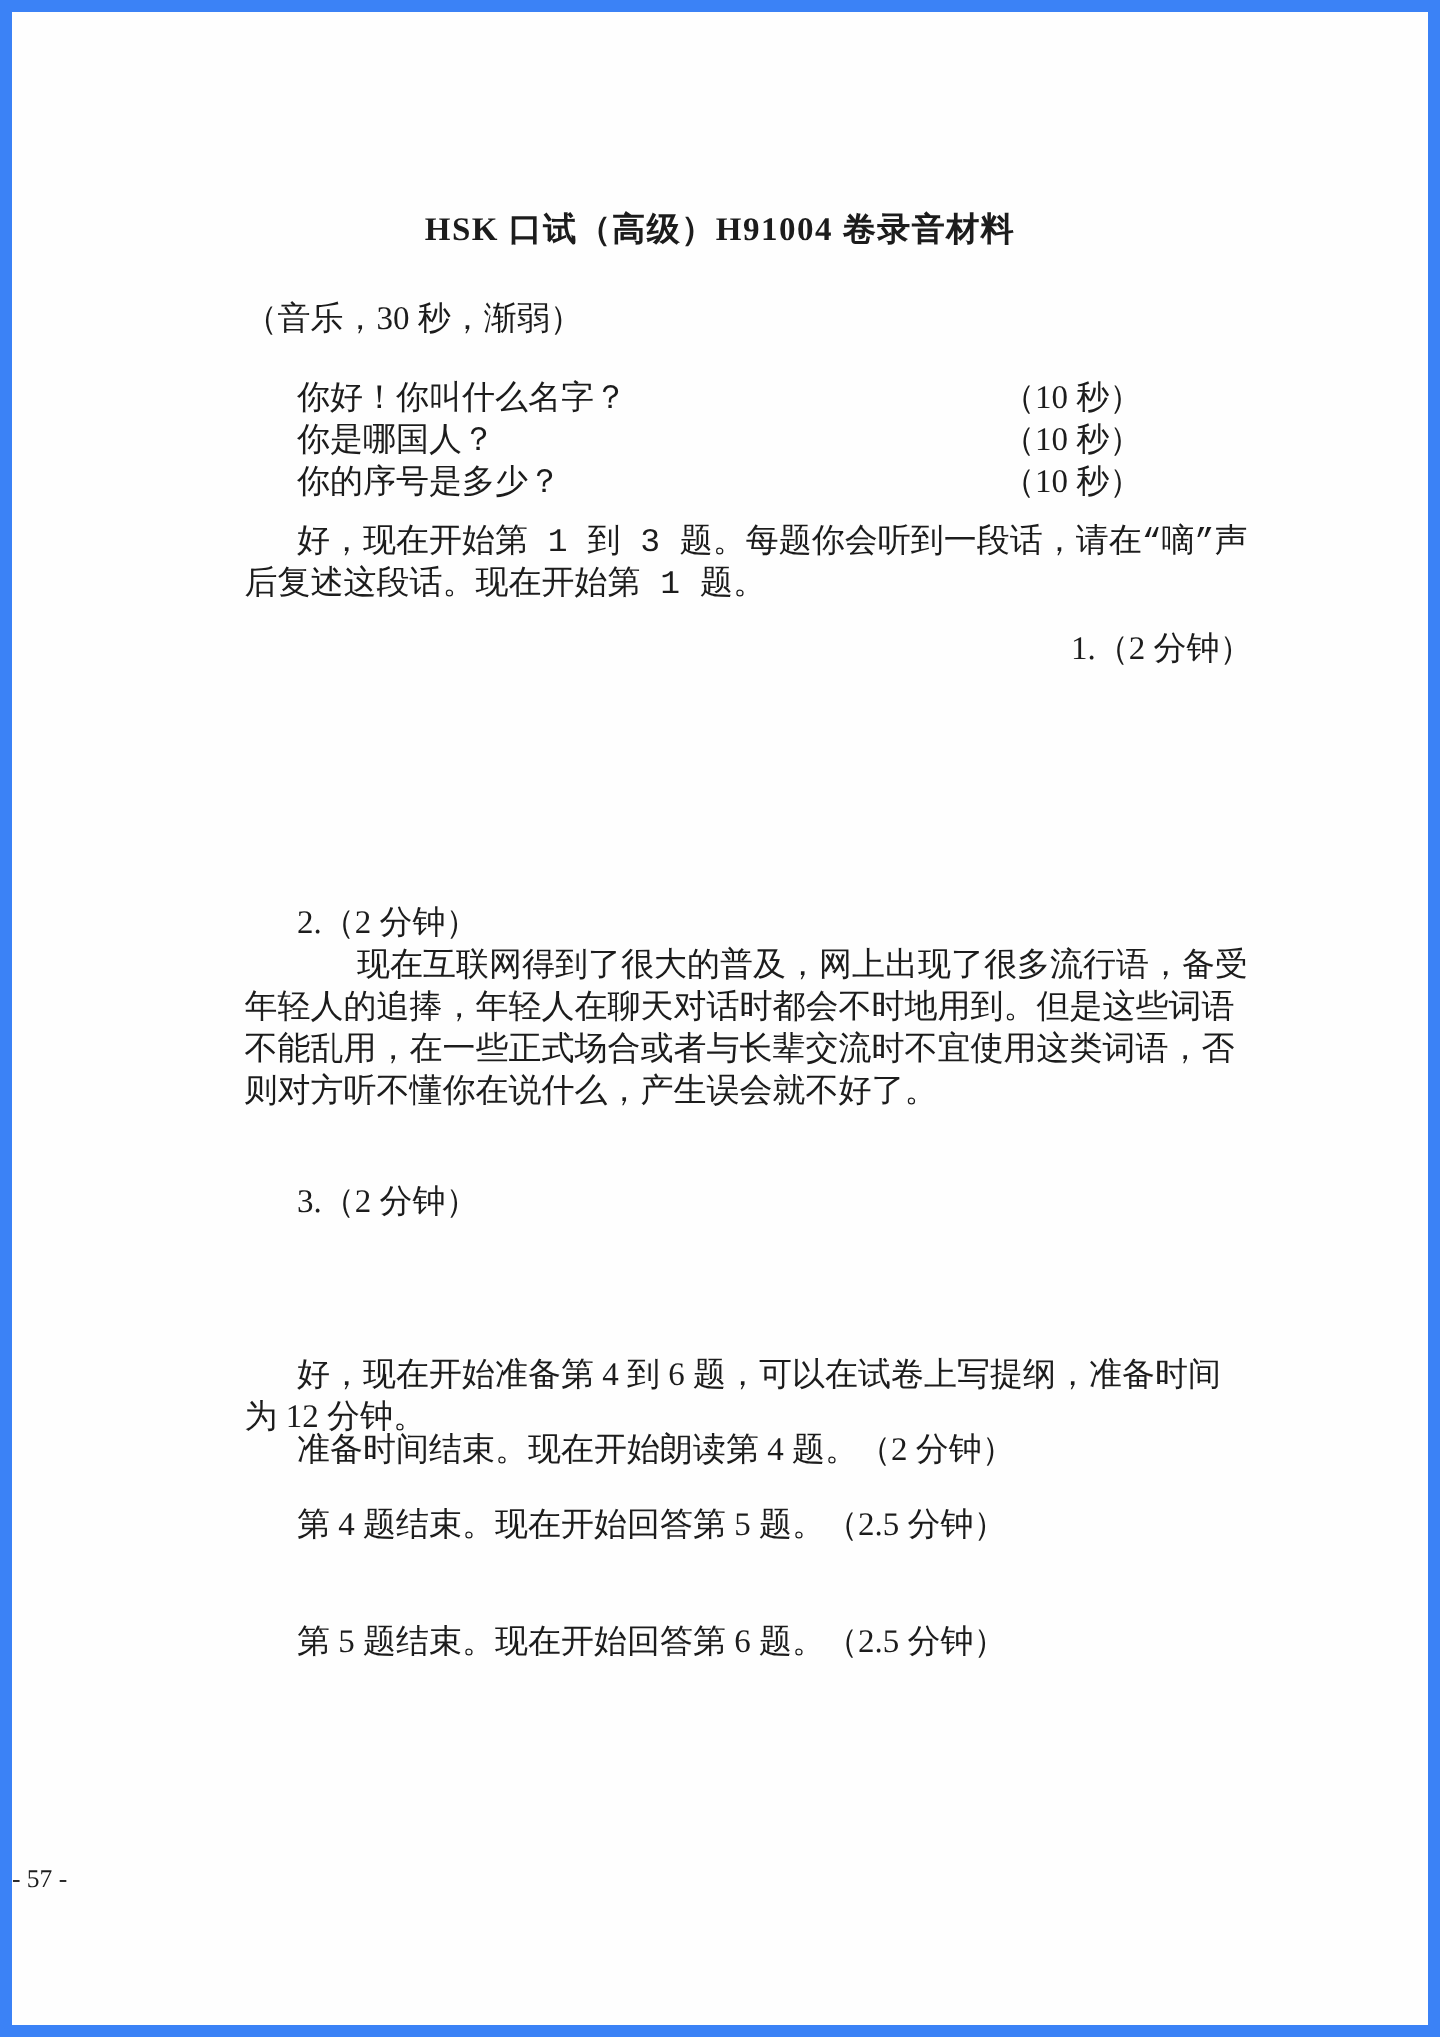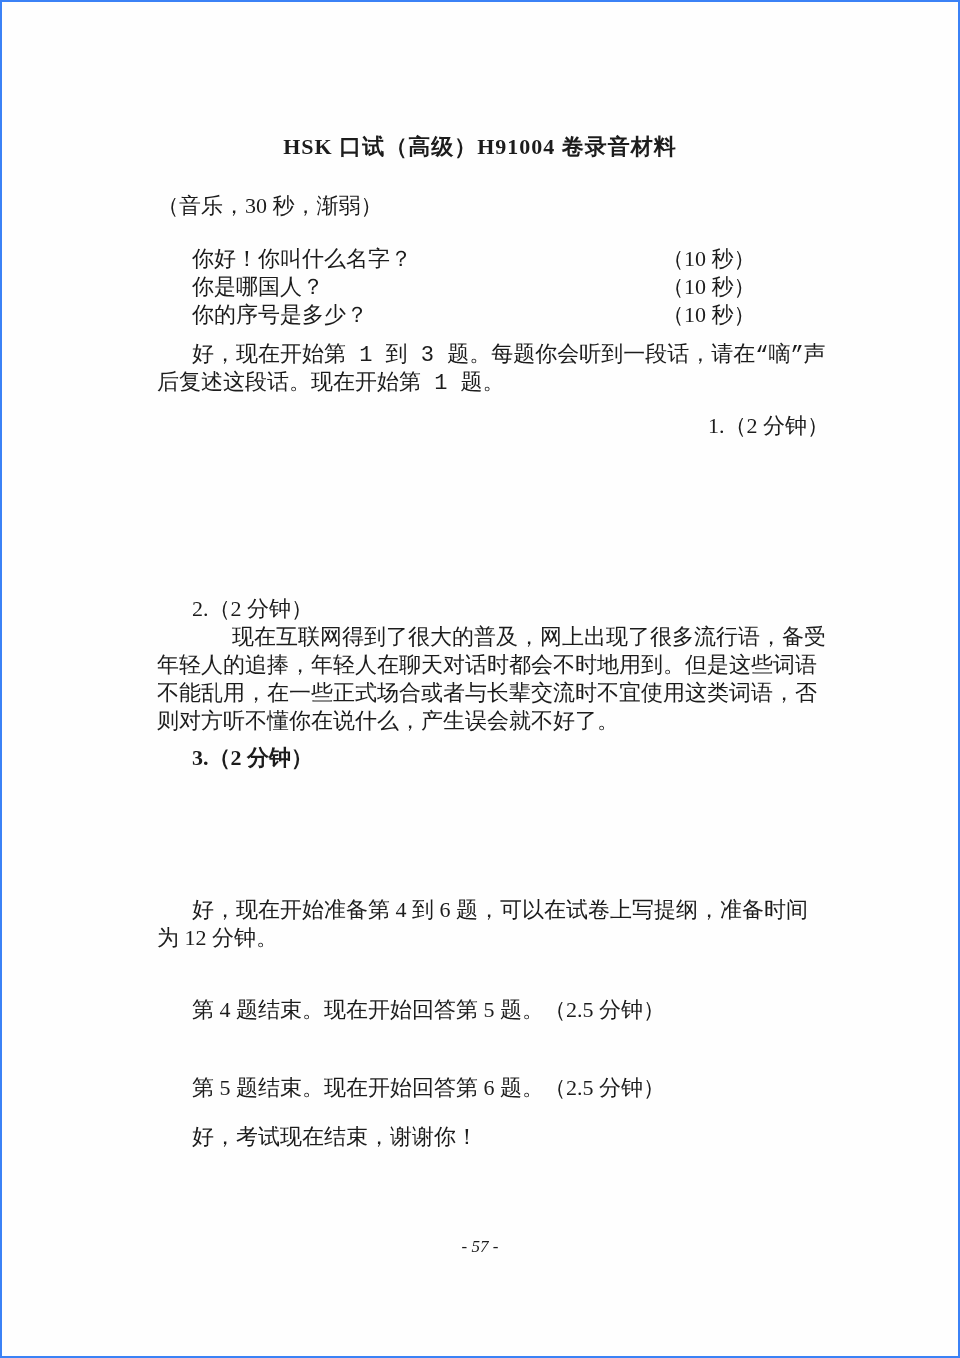--- a/index.html
+++ b/index.html
@@ -2,21 +2,21 @@
 <html><head>
 <meta charset="utf-8">
 <style>
   html, body { margin: 0; padding: 0; background: #ffffff; }
   .page {
     position: relative;
     width: 960px;
     height: 1358px;
     background: #fefefe;
     box-sizing: border-box;
-    border: 2px solid #3b82f6;
+    border: 8px solid #3b82f6;
     font-family: "Liberation Serif", "DejaVu Serif", serif;
     color: #1c1c1c;
     overflow: hidden;
   }
   .blk {
     position: absolute;
     left: 155px;
     width: 672px;
     font-size: 22px;
     line-height: 28px;
@@ -34,39 +34,38 @@
     margin: 0;
   }
   .music { top: 190px; }
   .warmup { top: 243px; }
   .wrow { position: relative; height: 28px; }
   .wq { margin-left: 35px; }
   .wt { position: absolute; left: 505px; top: 0; }
   .intro { top: 340px; text-indent: 35px; font-family: Liberation Mono, monospace; }
   .item1 { top: 410px; text-align: right; }
   .item2 { top: 593px; }
-  .item3 { top: 742px; font-weight: bold; }
+  .item3 { top: 779px; }
   .item-label { margin: 0 0 0 35px; }
   .item-text { margin: 0; text-indent: 75px; }
   .p2l1 { top: 894px; }
   .p2l2 { top: 944px; }
   .p2l3 { top: 994px; }
   .p2l4 { top: 1044px; margin-top: 28px; }
   .p2line { text-indent: 35px; }
   .closing { top: 1121px; text-indent: 35px; }
   .pageno {
     position: absolute;
     top: 1231px;
     left: 0;
     width: 100%;
-    text-align: center;
+    text-align: left;
     font-size: 17px;
     line-height: 28px;
     margin: 0;
-    font-style: italic;
   }
 </style>
 </head>
 <body>
 
 <div class="page">
 
   <h1 class="title">HSK 口试（高级）H91004 卷录音材料</h1>
 
   <p class="blk music">（音乐，30 秒，渐弱）</p>
@@ -95,20 +94,20 @@
   <div class="blk item2">
     <p class="item-label">2.（2 分钟）</p>
     <p class="item-text">现在互联网得到了很大的普及，网上出现了很多流行语，备受年轻人的追捧，年轻人在聊天对话时都会不时地用到。但是这些词语不能乱用，在一些正式场合或者与长辈交流时不宜使用这类词语，否则对方听不懂你在说什么，产生误会就不好了。</p>
   </div>
 
   <div class="blk item3">
     <p class="item-label">3.（2 分钟）</p>
   </div>
 
   <p class="blk p2line p2l1">好，现在开始准备第 4 到 6 题，可以在试卷上写提纲，准备时间为 12 分钟。</p>
+  <p class="blk p2line p2l2">准备时间结束。现在开始朗读第 4 题。（2 分钟）</p>
   <p class="blk p2line p2l3">第 4 题结束。现在开始回答第 5 题。（2.5 分钟）</p>
   <p class="blk p2line p2l4">第 5 题结束。现在开始回答第 6 题。（2.5 分钟）</p>
 
-  <p class="blk closing">好，考试现在结束，谢谢你！</p>
 
   <p class="pageno">- 57 -</p>
 
 </div>
 
 </body></html>

